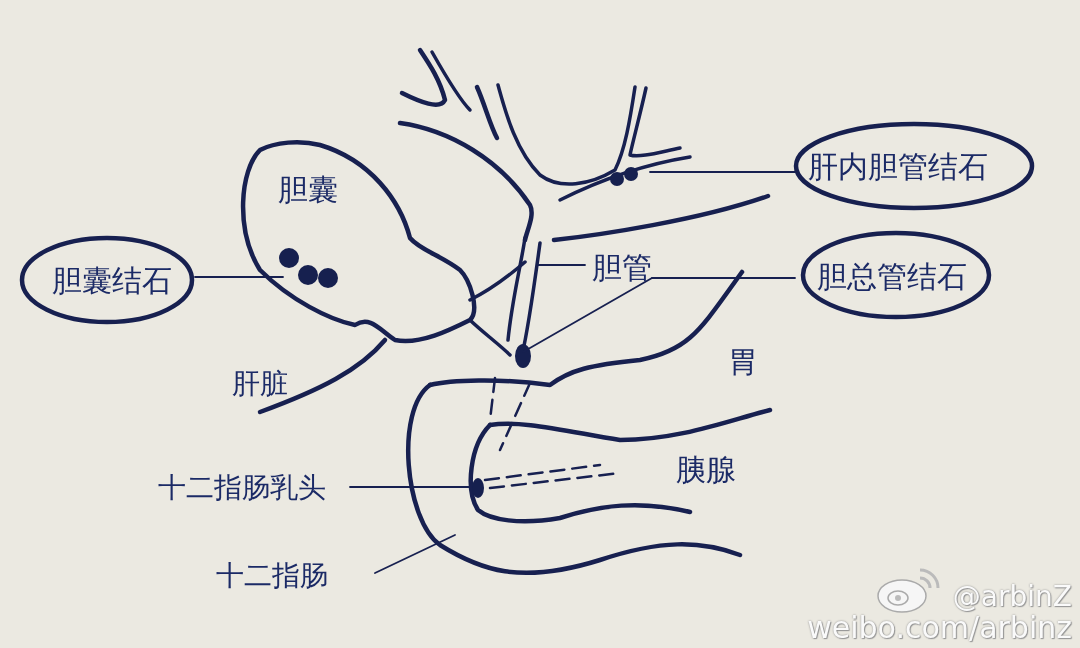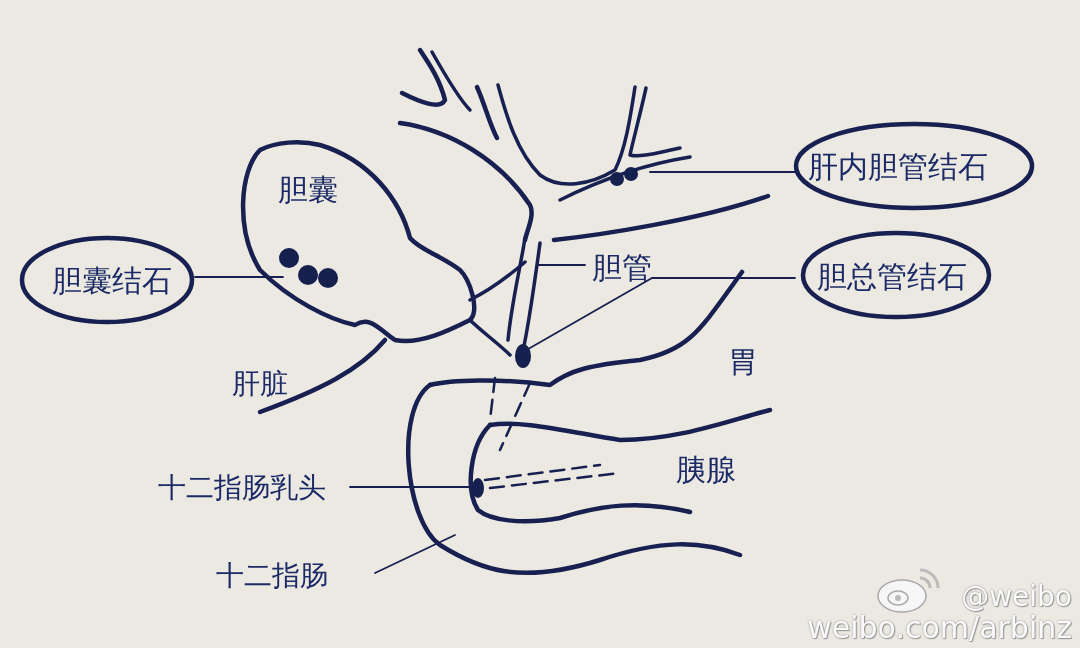--- a/index.html
+++ b/index.html
@@ -108,15 +108,15 @@
 </svg>
 
 <svg class="wm-logo" viewBox="0 0 64 50">
   <ellipse cx="26" cy="32" rx="24" ry="16" fill="#f6f6f6" stroke="#aaa" stroke-width="1.5"></ellipse>
   <ellipse cx="22" cy="34" rx="10" ry="7" fill="none" stroke="#aaa" stroke-width="1.5"></ellipse>
   <circle cx="22" cy="34" r="3" fill="#bbb"></circle>
   <path d="M44,14 A10,10 0 0 1 54,24" fill="none" stroke="#bbb" stroke-width="3"></path>
   <path d="M44,6 A18,18 0 0 1 62,24" fill="none" stroke="#bbb" stroke-width="3"></path>
 </svg>
 <div class="watermark">
-  <div class="wm-handle">@weibo</div>
+  <div class="wm-handle">@arbinZ</div>
   <div class="wm-url">weibo.com/arbinz</div>
 </div>
 
 </body></html>

